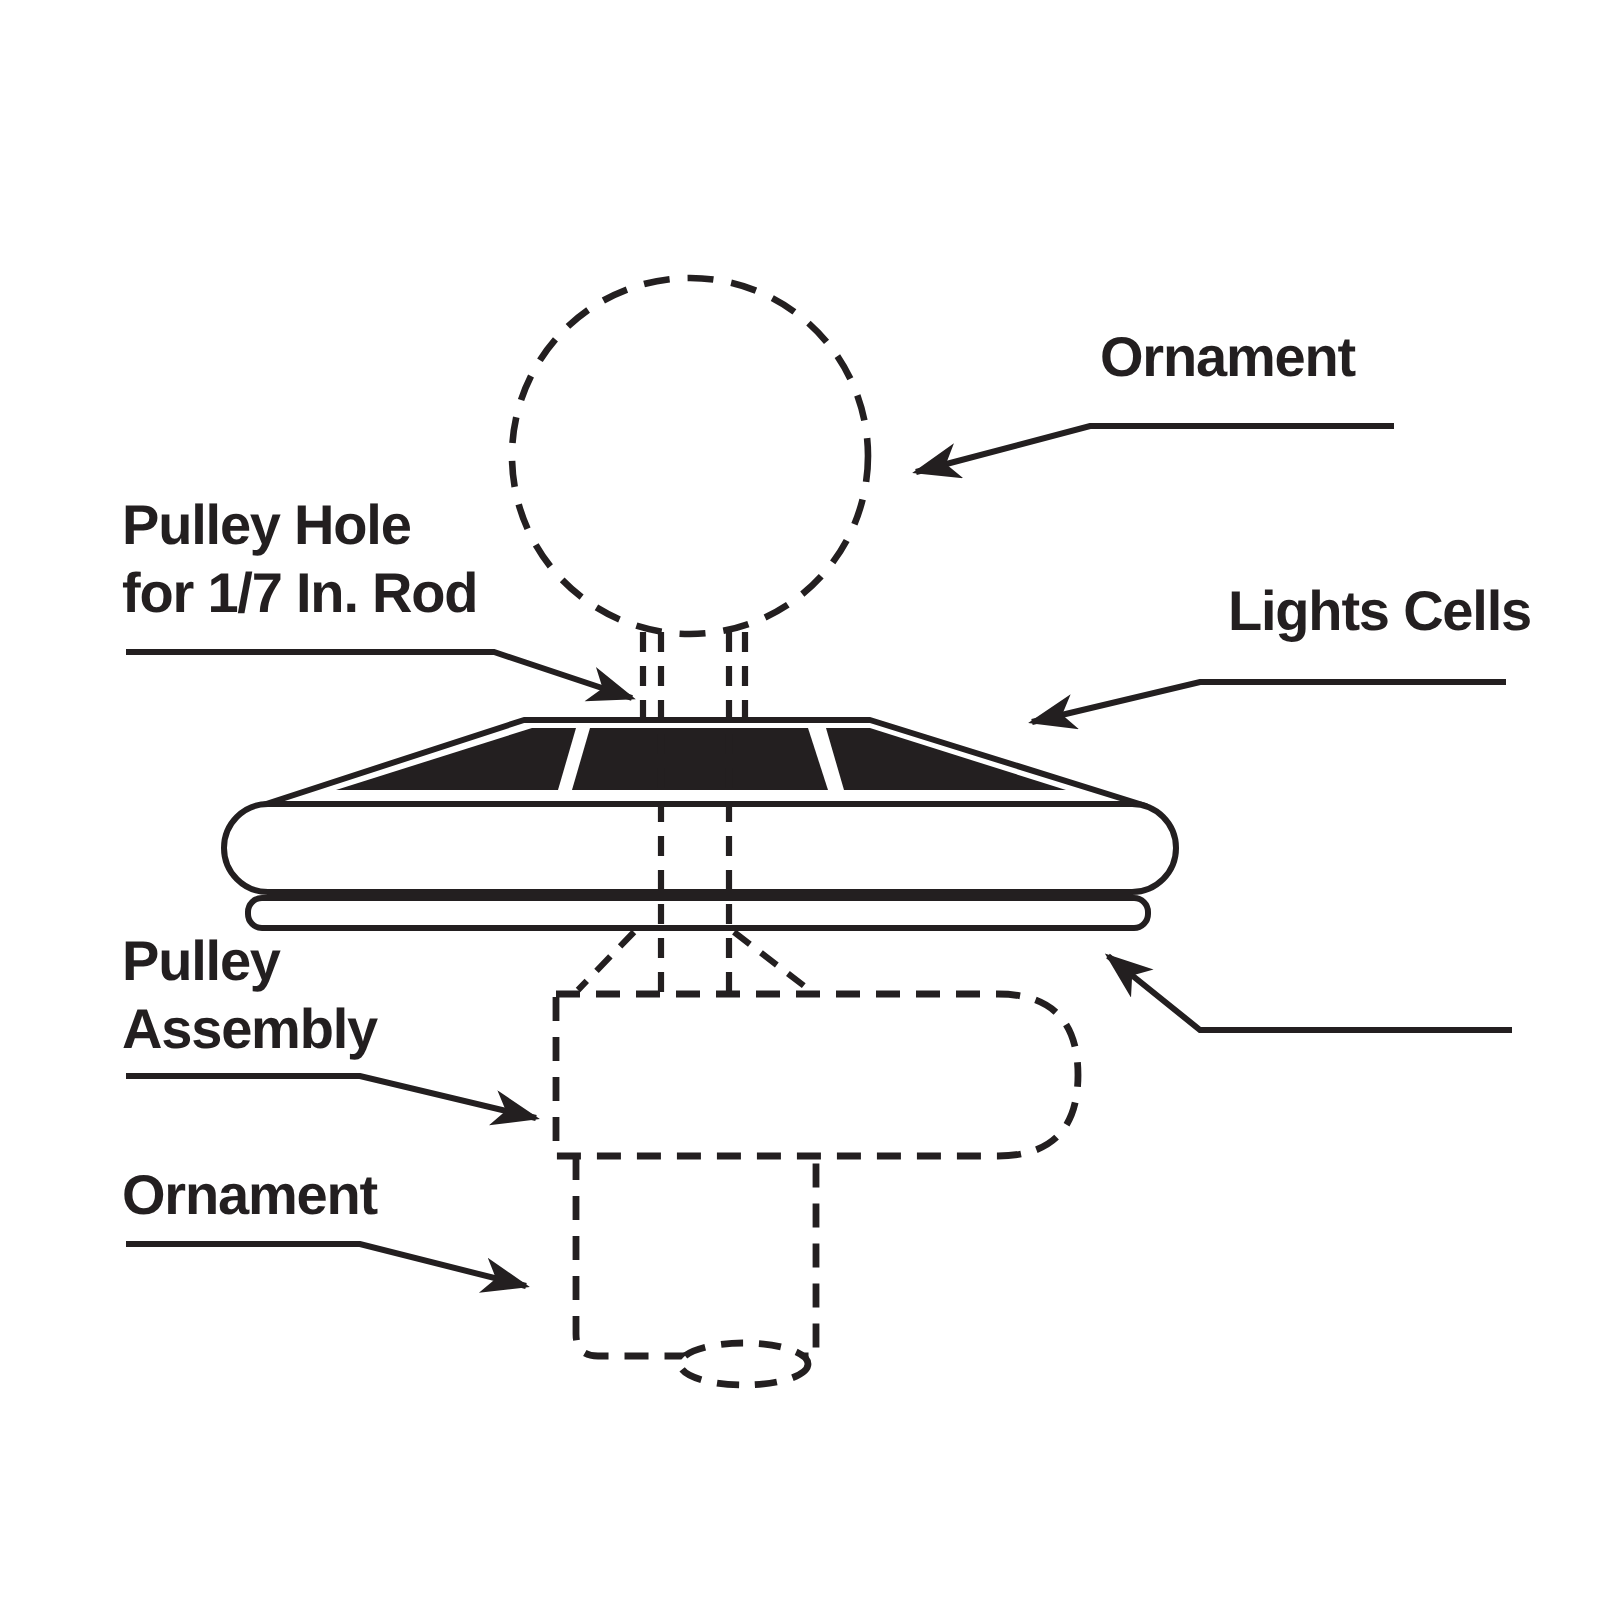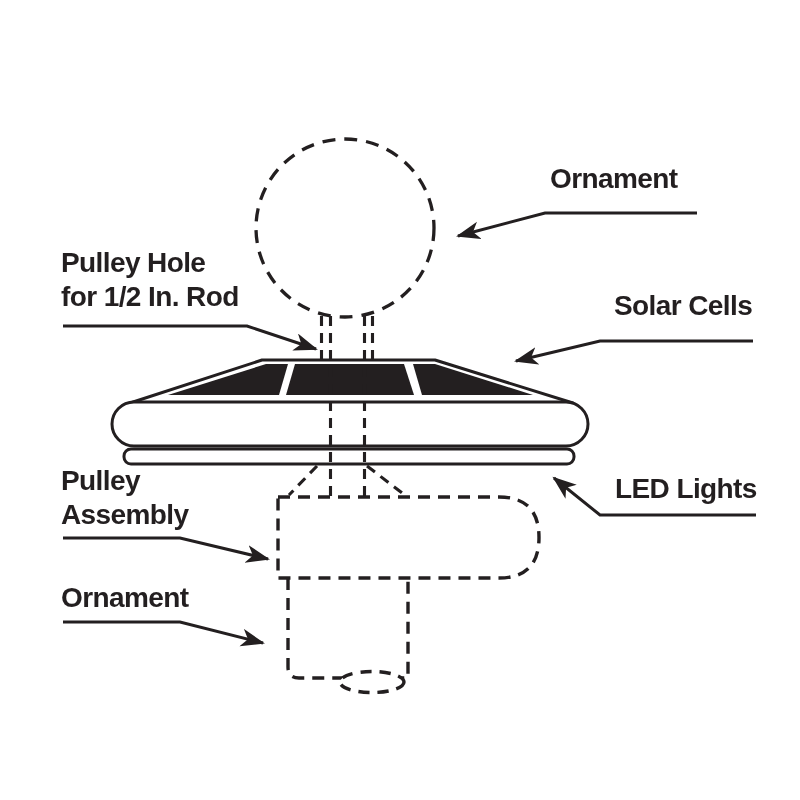--- a/index.html
+++ b/index.html
@@ -75,26 +75,25 @@
       <polyline class="leader" points="756,515 600,515 554,478" marker-end="url(#arw)"></polyline>
       <polyline class="leader" points="63,538 180,538 268,559" marker-end="url(#arw)"></polyline>
       <polyline class="leader" points="63,622 180,622 263,643" marker-end="url(#arw)"></polyline>
     </g>
   </svg>
 
   <div class="label" style="left:550px; top:162px;">Ornament</div>
 
   <div class="label" style="left:61px; top:246px;">
     <div>Pulley Hole</div>
-    <div>for 1/2 In. Rod</div>
+    <div>for 1/7 In. Rod</div>
   </div>
 
-  <div class="label" style="left:614px; top:289px;">Solar Cells</div>
+  <div class="label" style="left:614px; top:289px;">Lights Cells</div>
 
-  <div class="label" style="left:615px; top:472px;">LED Lights</div>
 
   <div class="label" style="left:61px; top:464px;">
     <div>Pulley</div>
     <div>Assembly</div>
   </div>
 
   <div class="label" style="left:61px; top:581px;">Ornament</div>
 
 </div>
 

